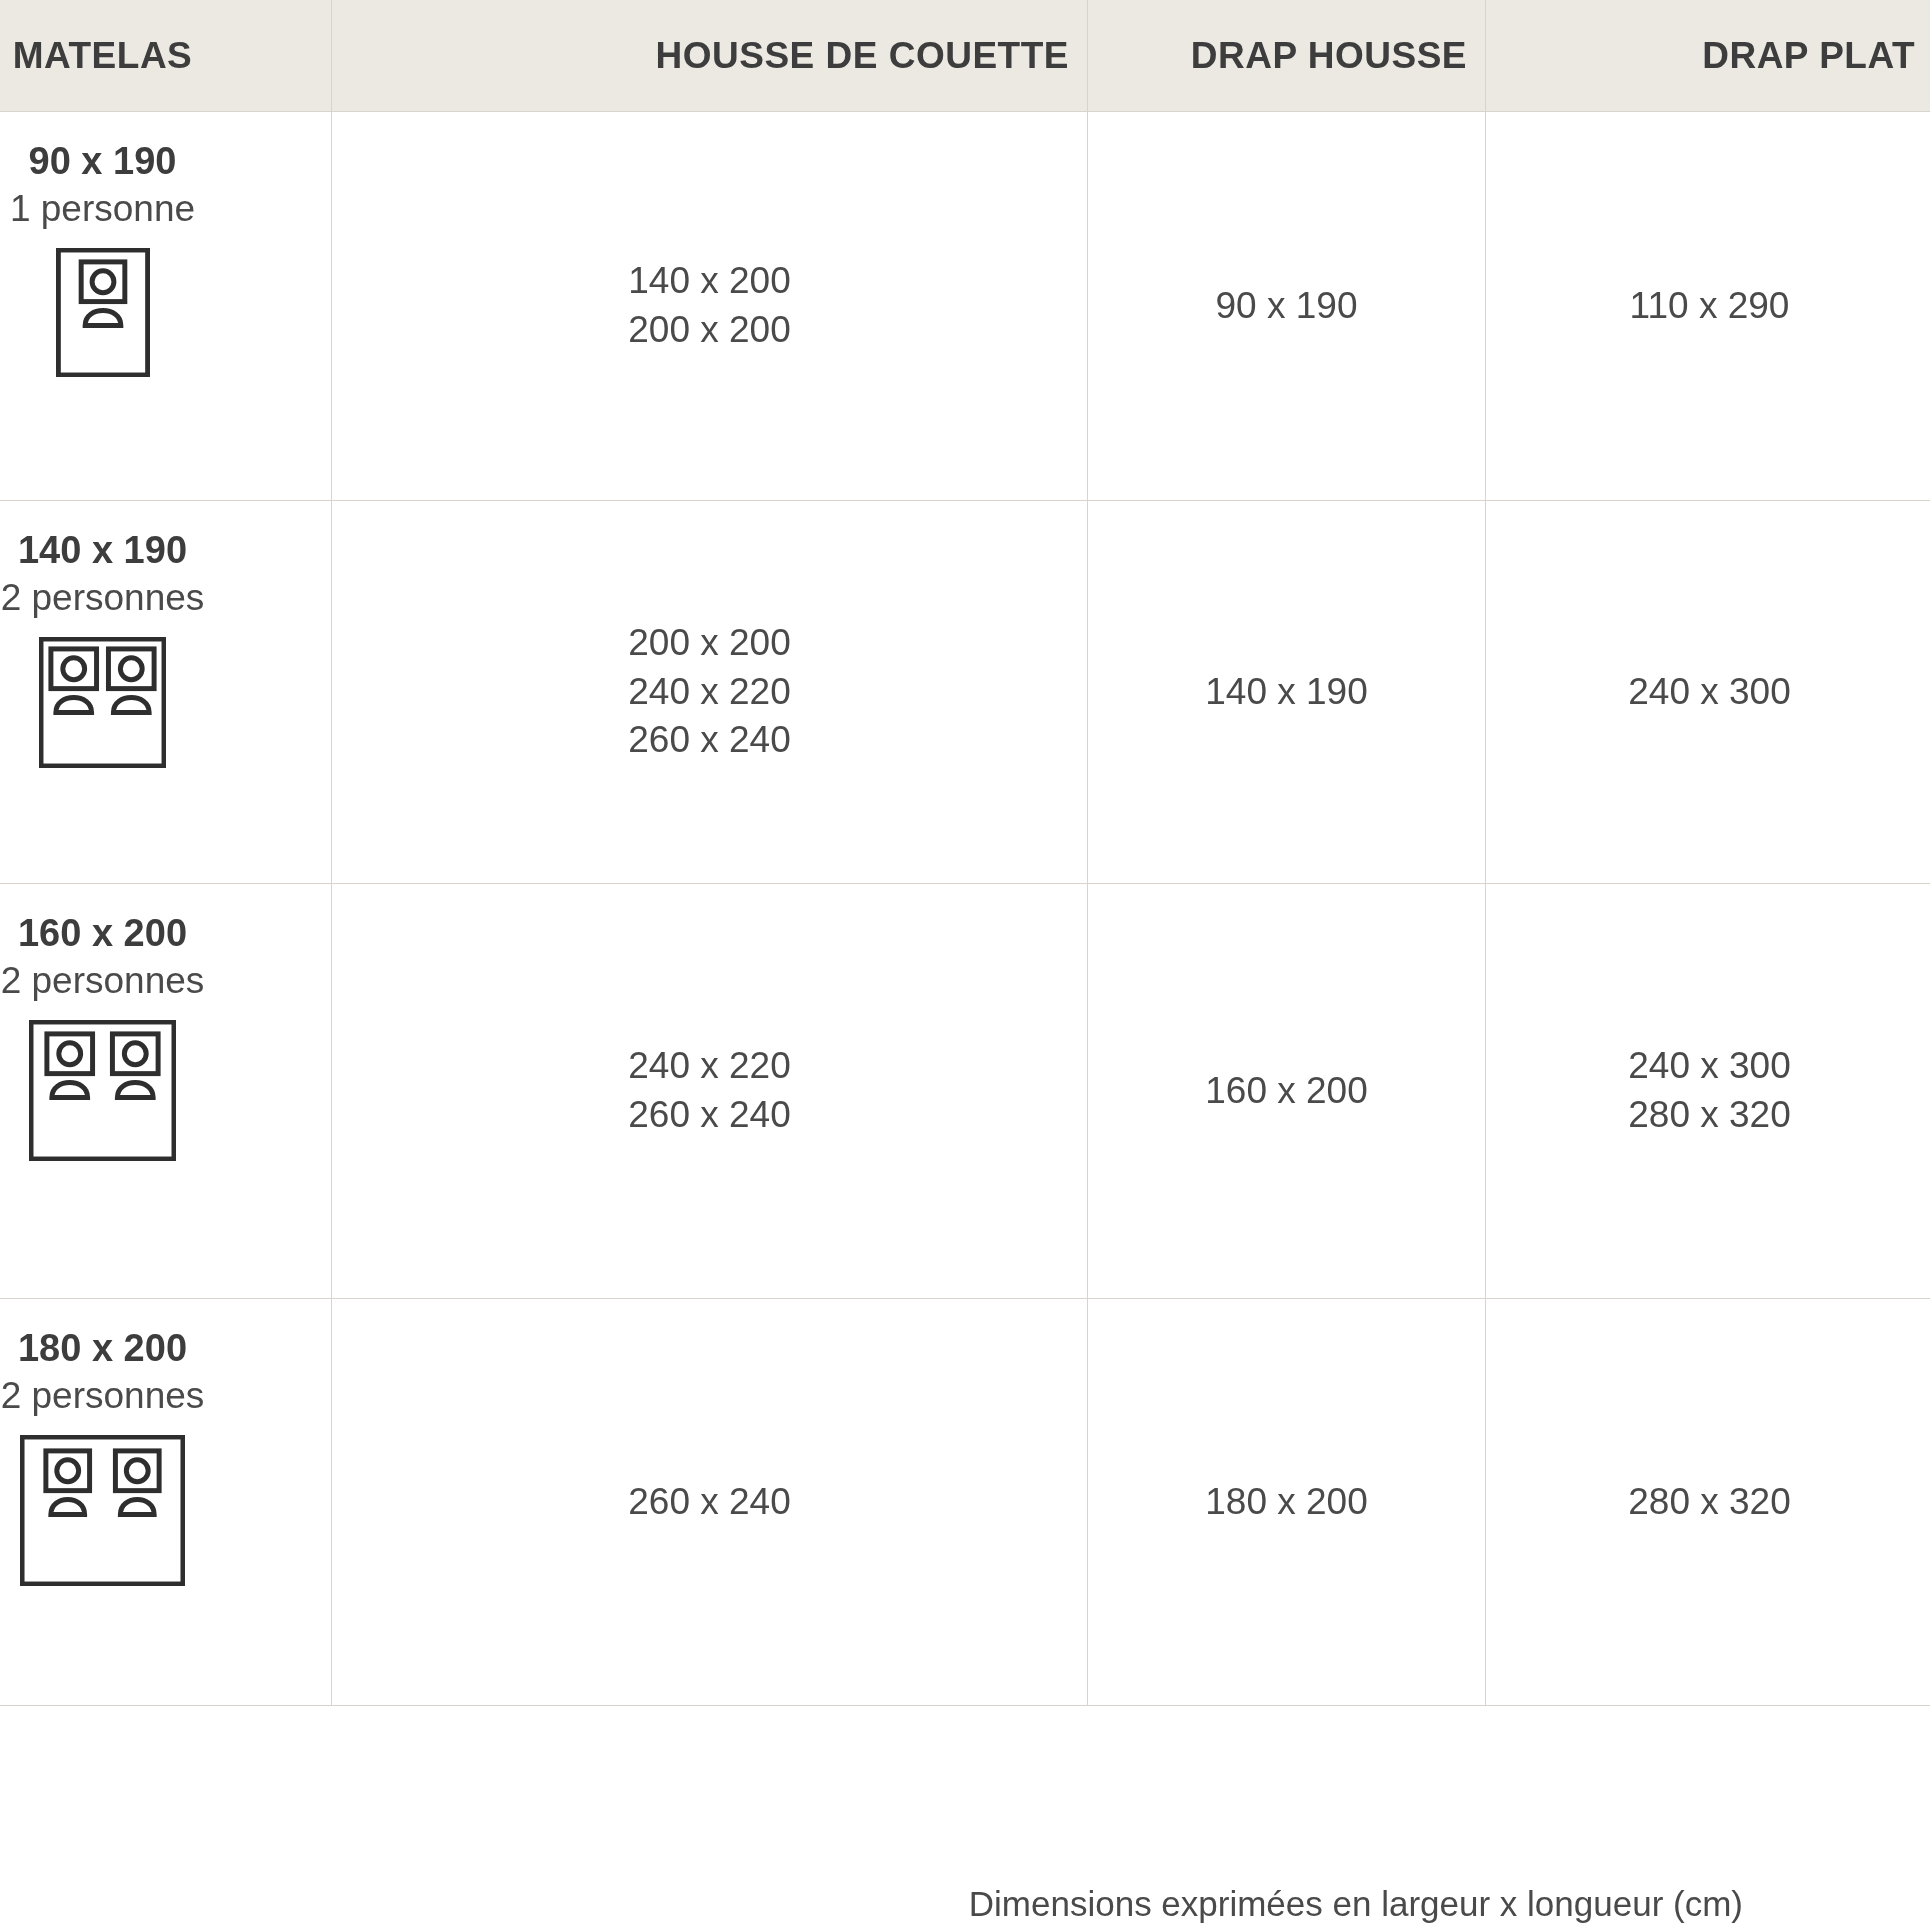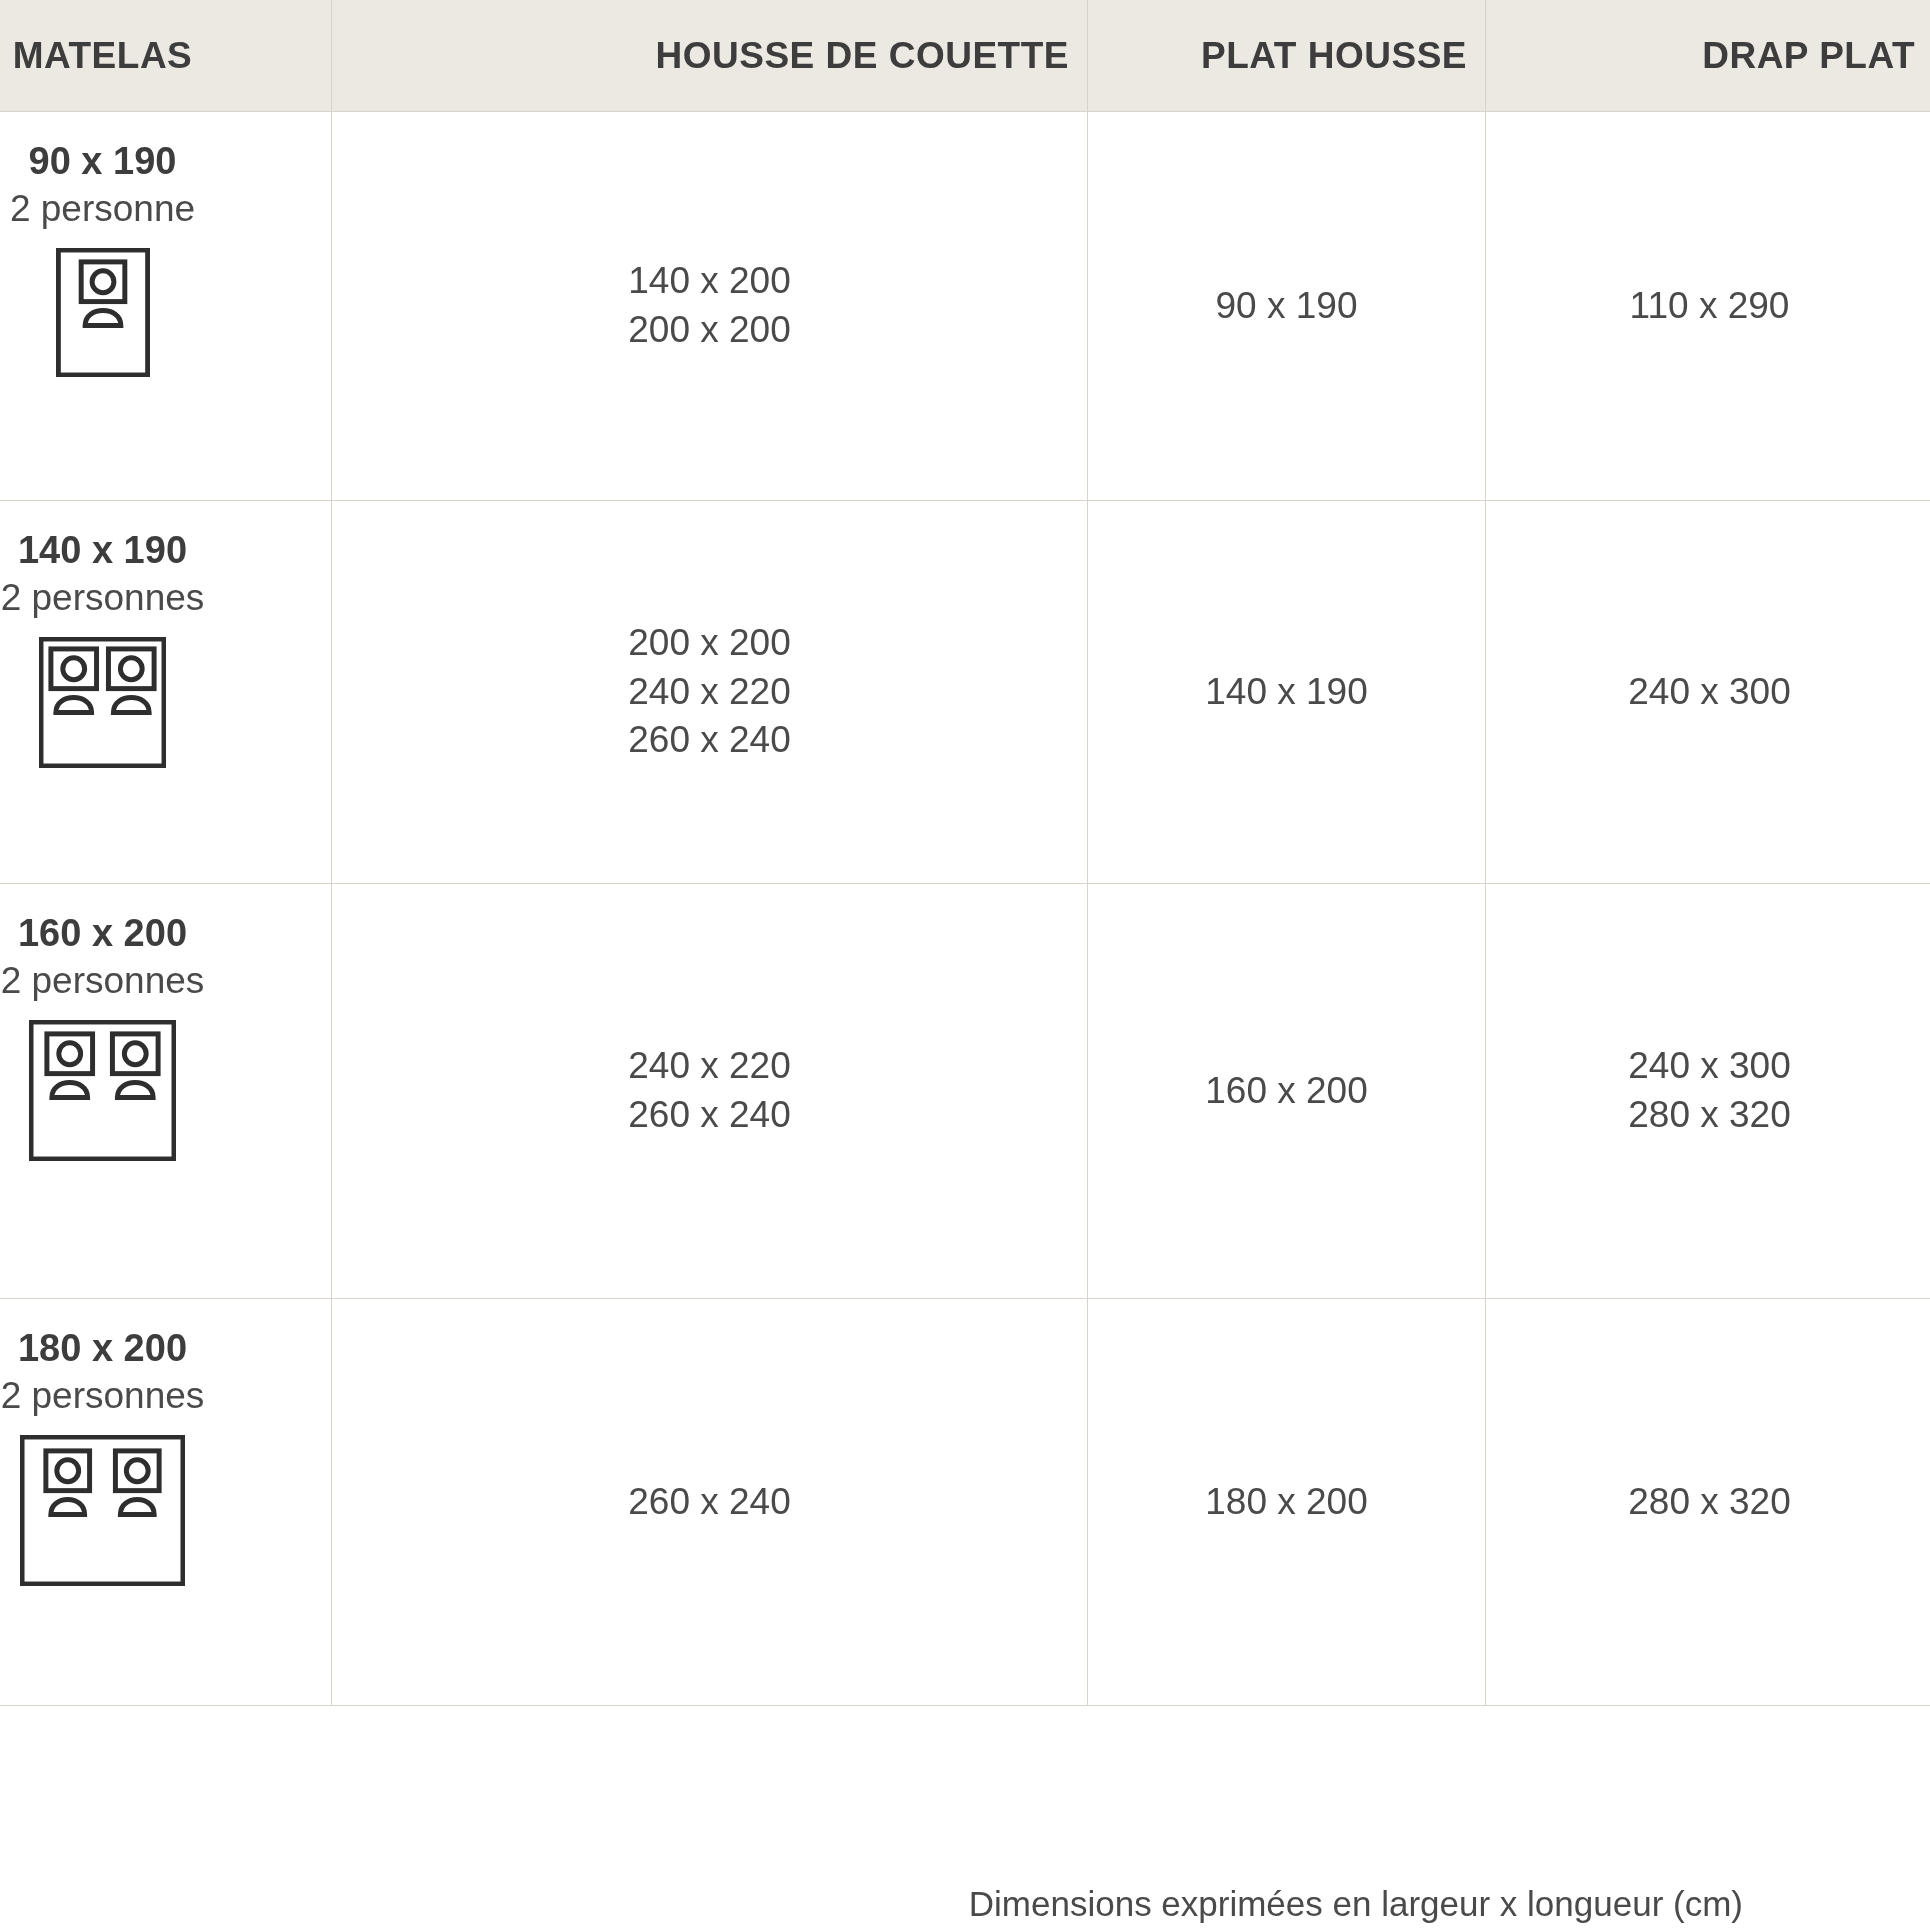--- a/index.html
+++ b/index.html
@@ -113,31 +113,31 @@
     <colgroup>
       <col class="c-matelas">
       <col class="c-housse">
       <col class="c-drap-h">
       <col class="c-drap-p">
     </colgroup>
     <thead>
       <tr>
         <th class="h-matelas">MATELAS</th>
         <th>HOUSSE DE COUETTE</th>
-        <th>PLAT HOUSSE</th>
+        <th>DRAP HOUSSE</th>
         <th>DRAP PLAT</th>
       </tr>
     </thead>
     <tbody>
 
       <tr class="r1">
         <td class="matelas-cell">
           <div class="matelas-inner">
             <div class="matelas-size">90 x 190</div>
-            <div class="matelas-persons">2 personne</div>
+            <div class="matelas-persons">1 personne</div>
             <svg class="bed-icon" width="94" height="129" viewBox="0 0 94 130">
               <rect x="2" y="2" width="90" height="126" fill="none" stroke="#2e2e2e" stroke-width="5"></rect>
               <rect x="25" y="14" width="44" height="40" fill="none" stroke="#2e2e2e" stroke-width="5"></rect>
               <circle cx="47" cy="34" r="11" fill="none" stroke="#2e2e2e" stroke-width="5"></circle>
               <path d="M29 78 C29 58, 65 58, 65 78 Z" fill="none" stroke="#2e2e2e" stroke-width="5"></path>
             </svg>
           </div>
         </td>
         <td>
           <div class="values">

